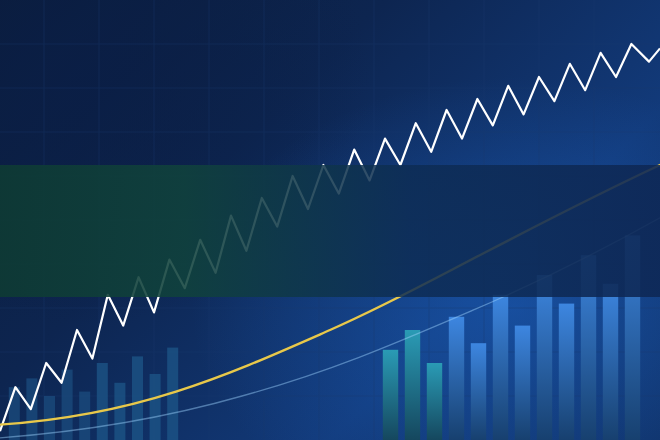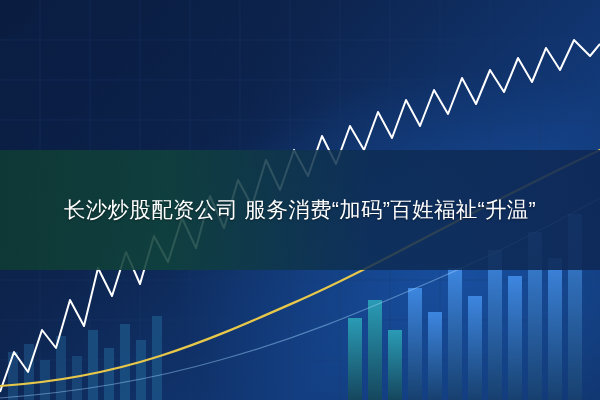--- a/index.html
+++ b/index.html
@@ -141,15 +141,14 @@
 
       <polyline fill="none" stroke="#ffffff" stroke-width="2" stroke-linejoin="round" points="0,392 14,352 28,372 42,330 56,348 70,300 84,326 98,268 112,296 126,252 140,284 154,236 168,262 182,218 196,248 210,196 224,228 238,180 252,206 266,160 280,190 294,150 308,176 322,136 336,164 350,126 364,150 378,112 392,138 406,100 420,126 434,90 448,114 462,78 476,104 490,70 504,92 518,58 532,82 546,48 560,70 574,40 590,56 600,44"></polyline>
 
       <path fill="none" stroke="#e8c84a" stroke-width="2.2" stroke-linecap="round" d="M0,386 C60,382 110,372 160,356 C210,340 250,322 300,300 C350,278 390,256 440,230 C490,204 540,178 600,150"></path>
 
       <path fill="none" stroke="#9fd4ff" stroke-width="1.2" opacity="0.45" d="M0,398 C80,392 150,380 220,360 C300,338 360,312 430,282 C500,252 550,226 600,198"></path>
     </svg>
   </div>
 
   <div class="title-band"></div>
-  <div class="title-text">长沙炒股配资公司 服务消费“加码”百姓福祉“升温”</div>
 
 </div>
 
 </body></html>

